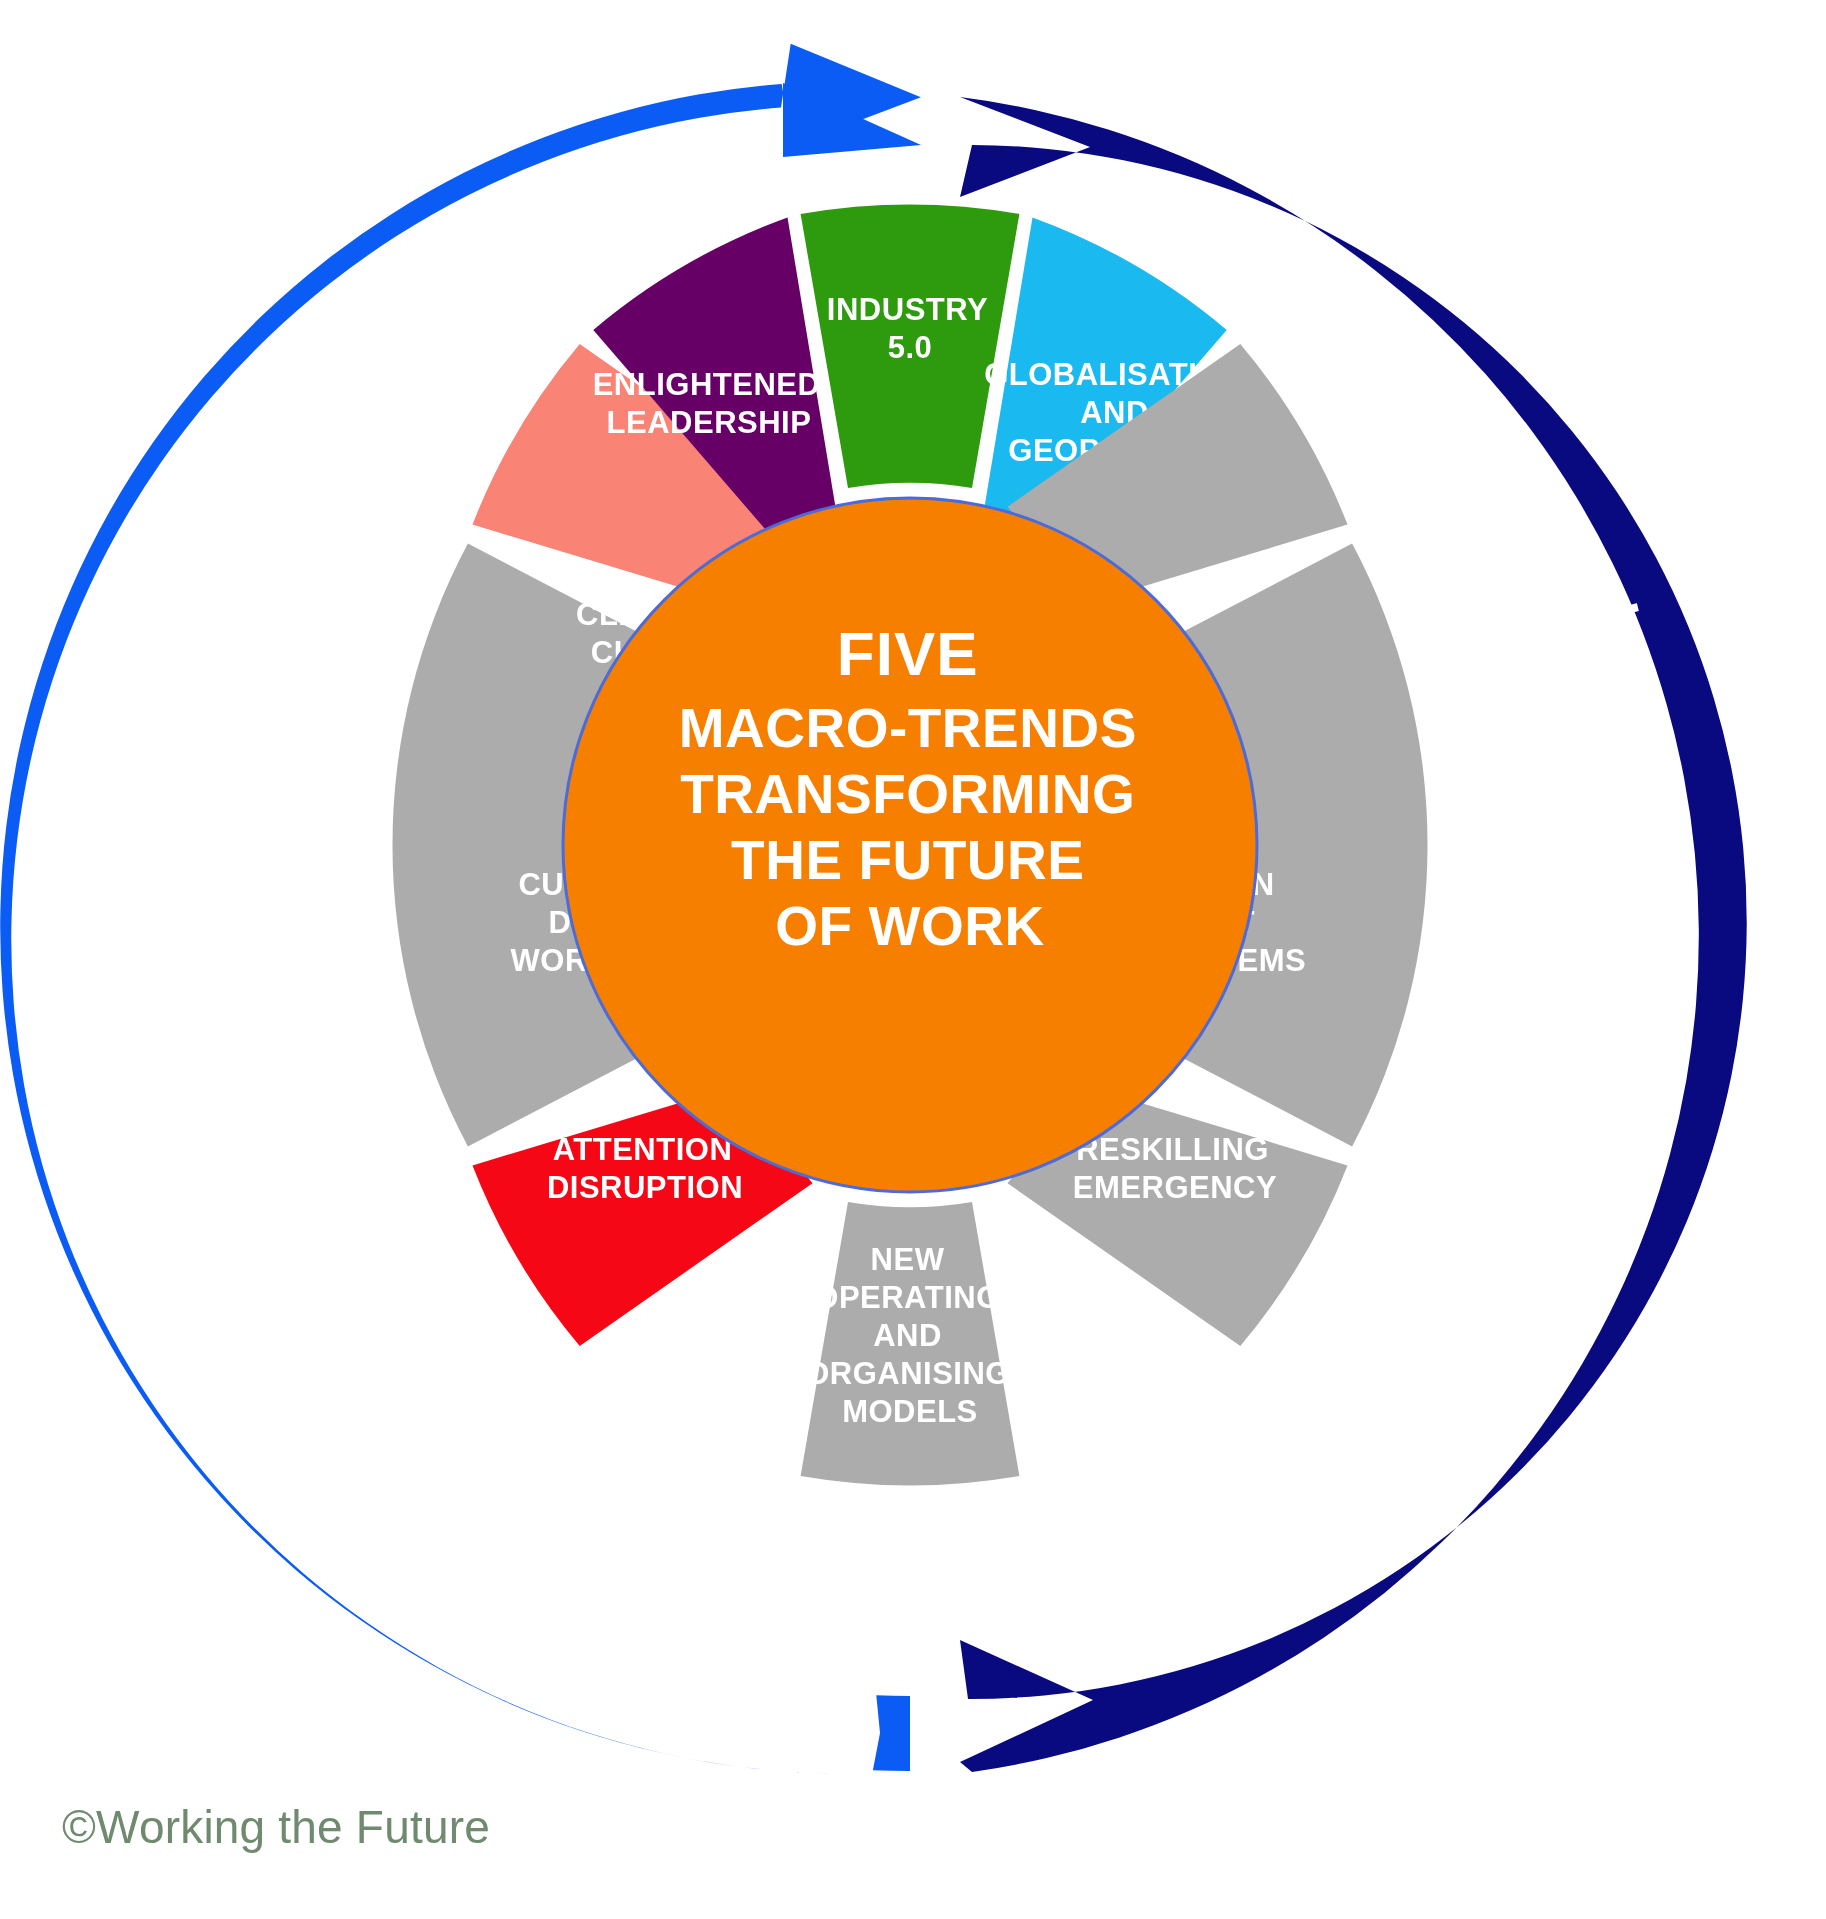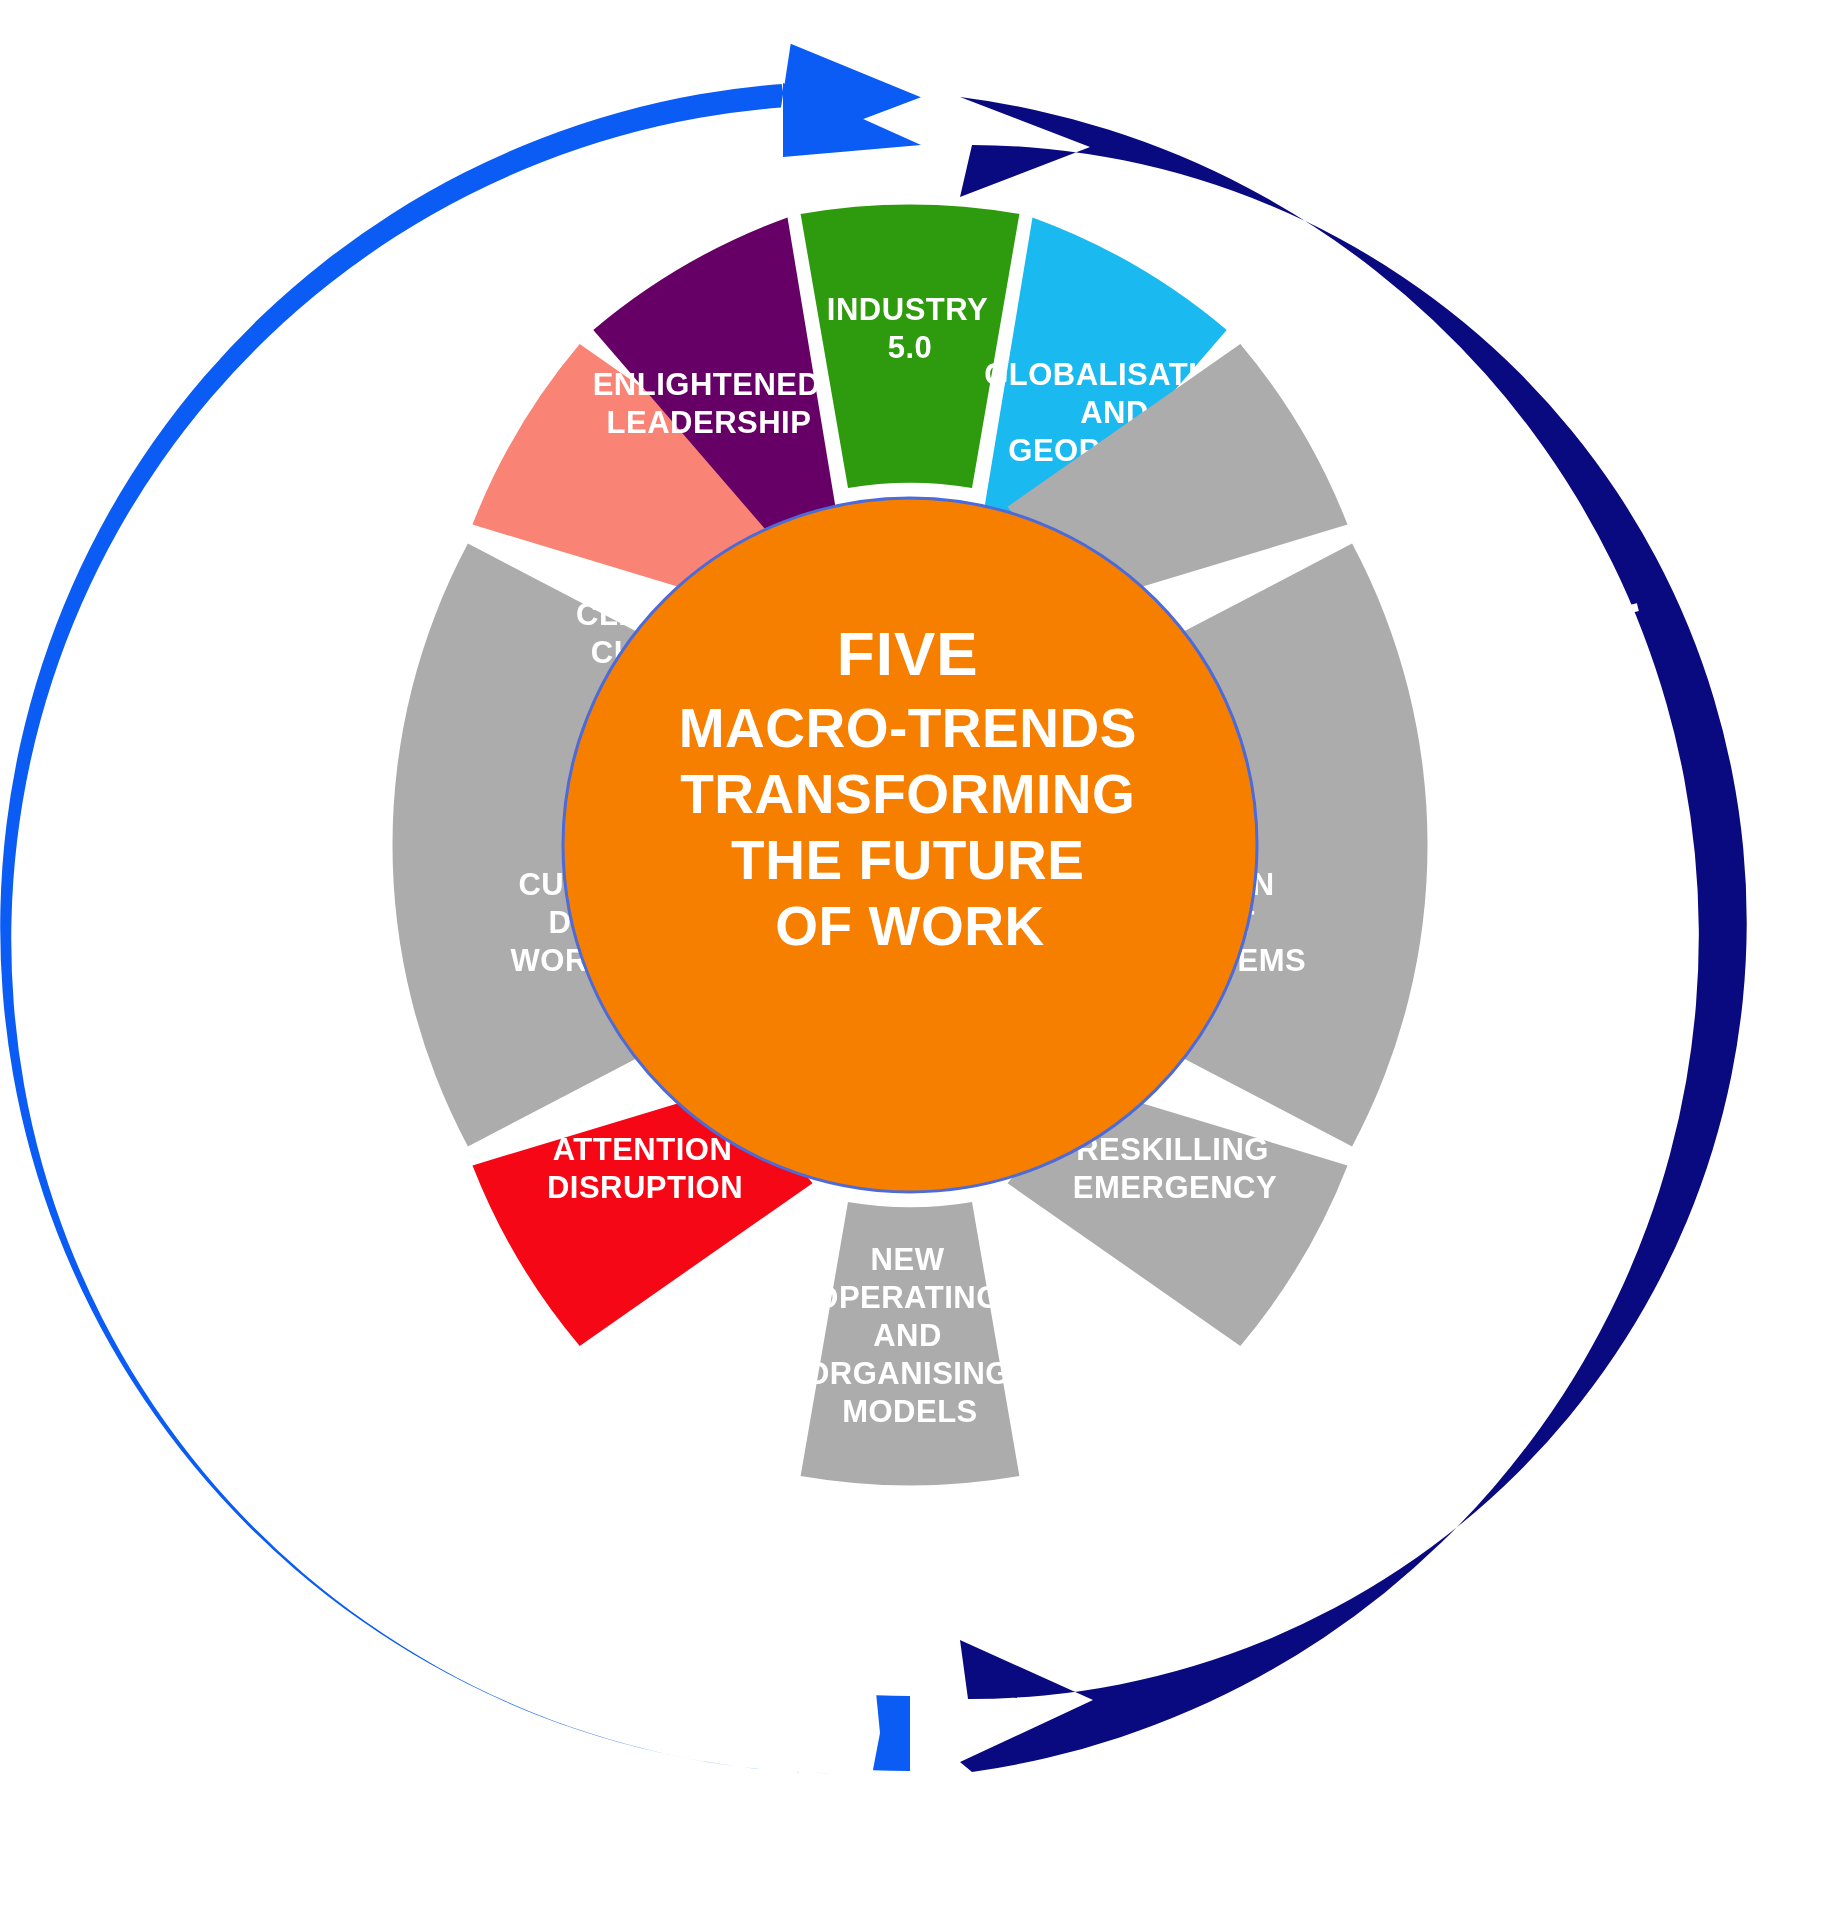--- a/index.html
+++ b/index.html
@@ -215,13 +215,14 @@
       <text x="910" y="675">
         <tspan class="center-title-line1" x="910" dy="0">FIVE</tspan>
         <tspan class="center-title-rest" x="910" dy="72">MACRO-TRENDS</tspan>
         <tspan class="center-title-rest" x="910" dy="66">TRANSFORMING</tspan>
         <tspan class="center-title-rest" x="910" dy="66">THE FUTURE</tspan>
         <tspan class="center-title-rest" x="910" dy="66">OF WORK</tspan>
       </text>
     </g>
   </svg>
 
+  <div id="credit">©Working the Future</div>
 </div>
 
 </body></html>

